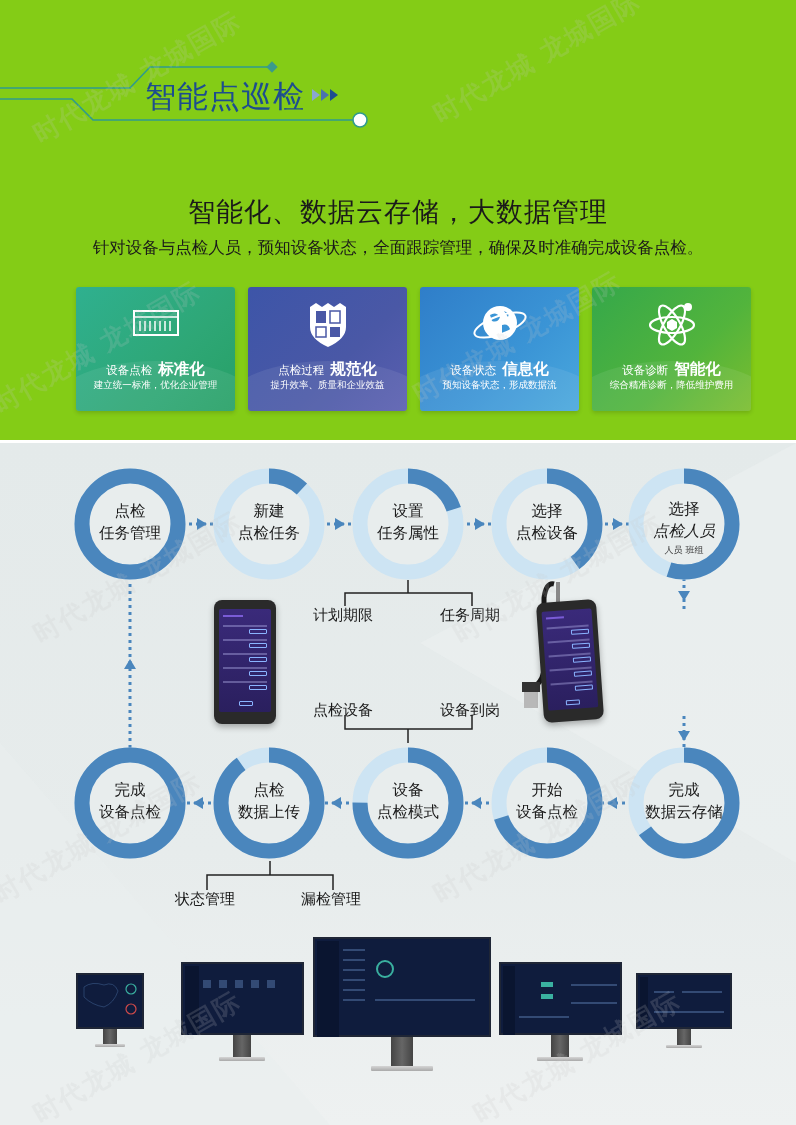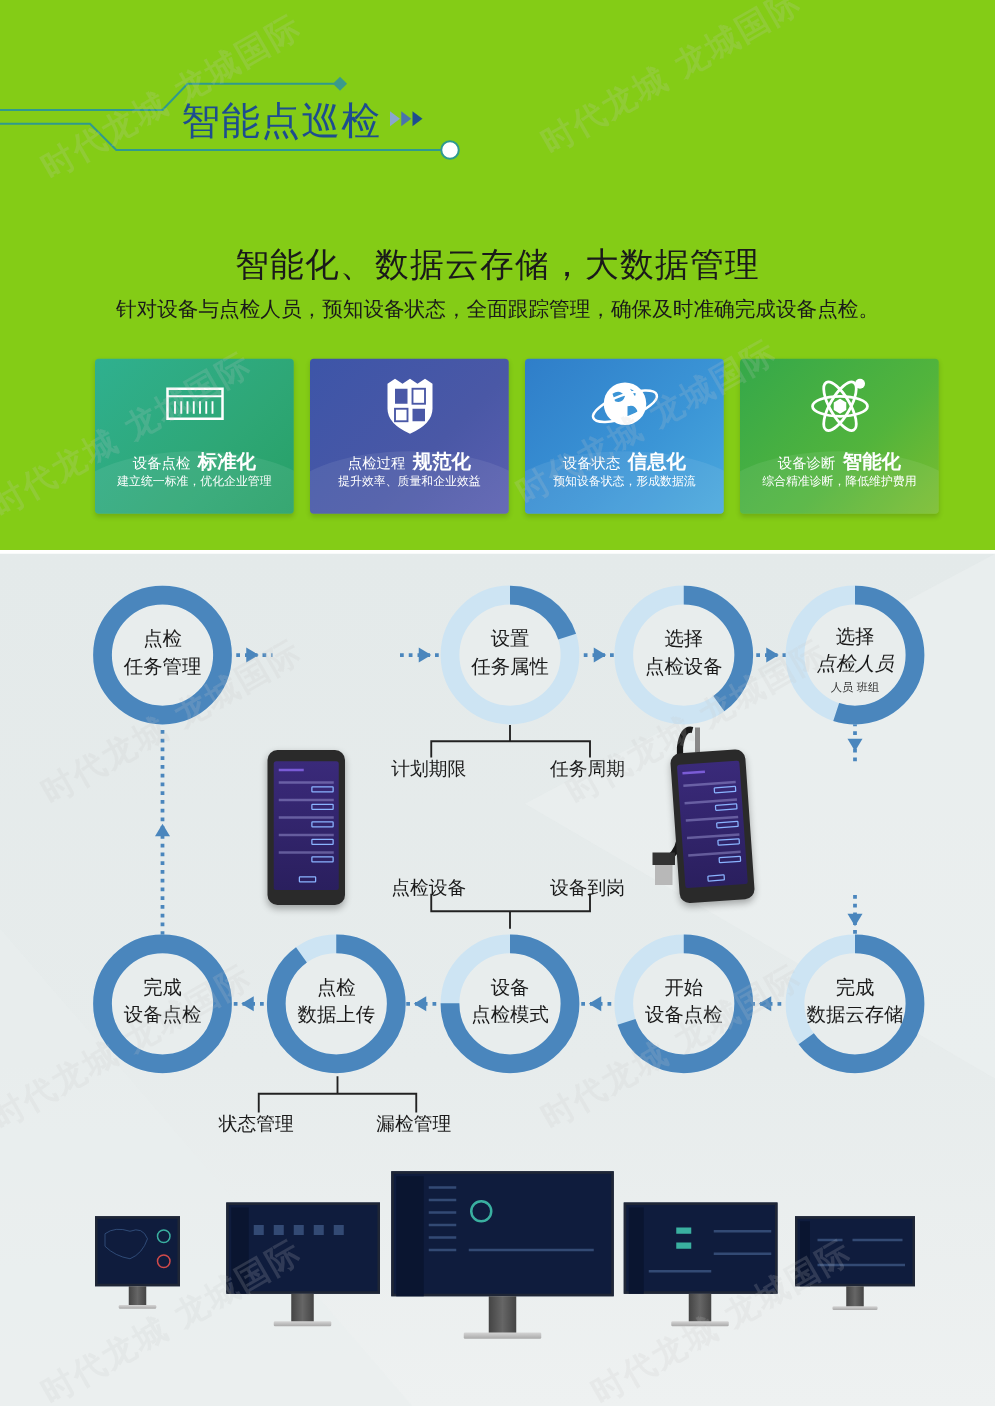--- a/index.html
+++ b/index.html
@@ -187,20 +187,28 @@
   </svg>
 
   <div class="node" style="left:74px; top:25px;">
     <svg class="ring" viewBox="0 0 112 112">
         <circle cx="56" cy="56" r="48" fill="#e8eded" stroke="#cde4f3" stroke-width="15"></circle>
         <circle class="arc" cx="56" cy="56" r="48" fill="none" stroke="#4a86bd" stroke-width="15" transform="rotate(-90 56 56)" stroke-dasharray="301.59289474462014 301.59289474462014"></circle>
       </svg>
     <div class="label" style="top:32px;">点检</div>
     <div class="label" style="top:54px;">任务管理</div>
   </div>
+  <div class="node" style="left:213px; top:25px;">
+    <svg class="ring" viewBox="0 0 112 112">
+        <circle cx="56" cy="56" r="48" fill="#e8eded" stroke="#cde4f3" stroke-width="15"></circle>
+        <circle class="arc" cx="56" cy="56" r="48" fill="none" stroke="#4a86bd" stroke-width="15" transform="rotate(-90 56 56)" stroke-dasharray="36.19114736935442 301.59289474462014"></circle>
+      </svg>
+    <div class="label" style="top:32px;">新建</div>
+    <div class="label" style="top:54px;">点检任务</div>
+  </div>
   <div class="node" style="left:352px; top:25px;">
     <svg class="ring" viewBox="0 0 112 112">
         <circle cx="56" cy="56" r="48" fill="#e8eded" stroke="#cde4f3" stroke-width="15"></circle>
         <circle class="arc" cx="56" cy="56" r="48" fill="none" stroke="#4a86bd" stroke-width="15" transform="rotate(-90 56 56)" stroke-dasharray="60.31857894892403 301.59289474462014"></circle>
       </svg>
     <div class="label" style="top:32px;">设置</div>
     <div class="label" style="top:54px;">任务属性</div>
   </div>
   <div class="node" style="left:491px; top:25px;">
     <svg class="ring" viewBox="0 0 112 112">

